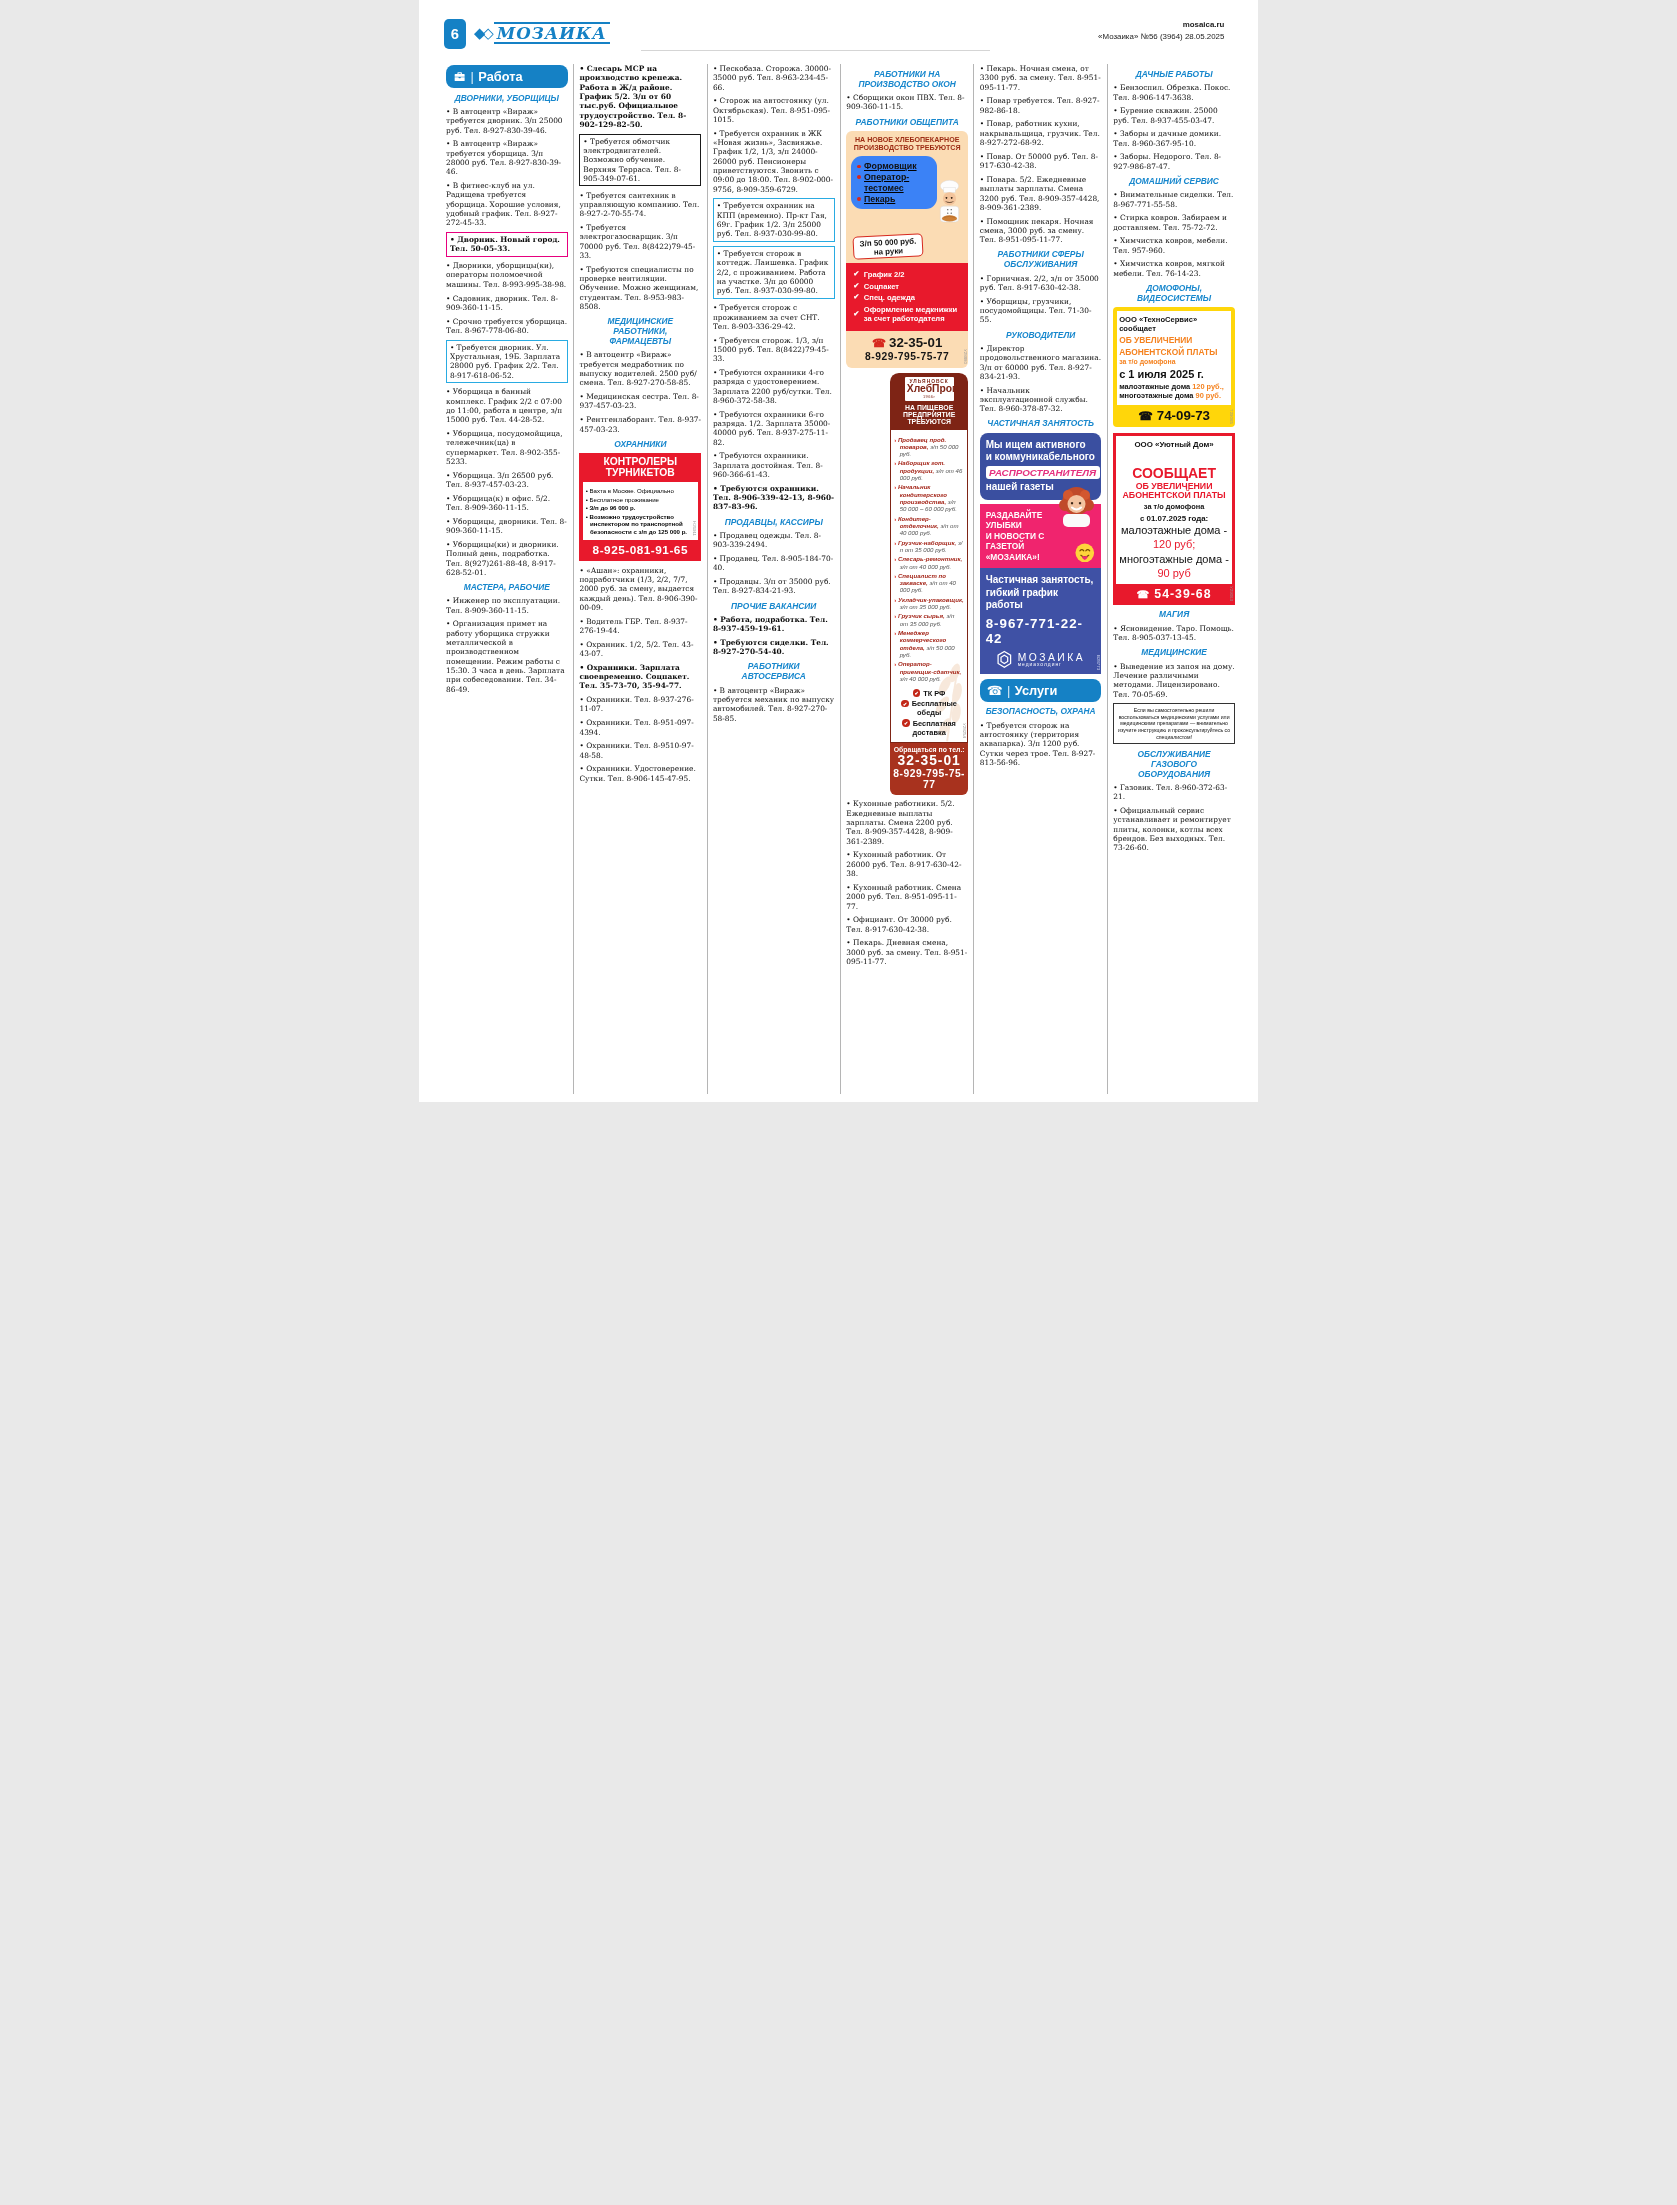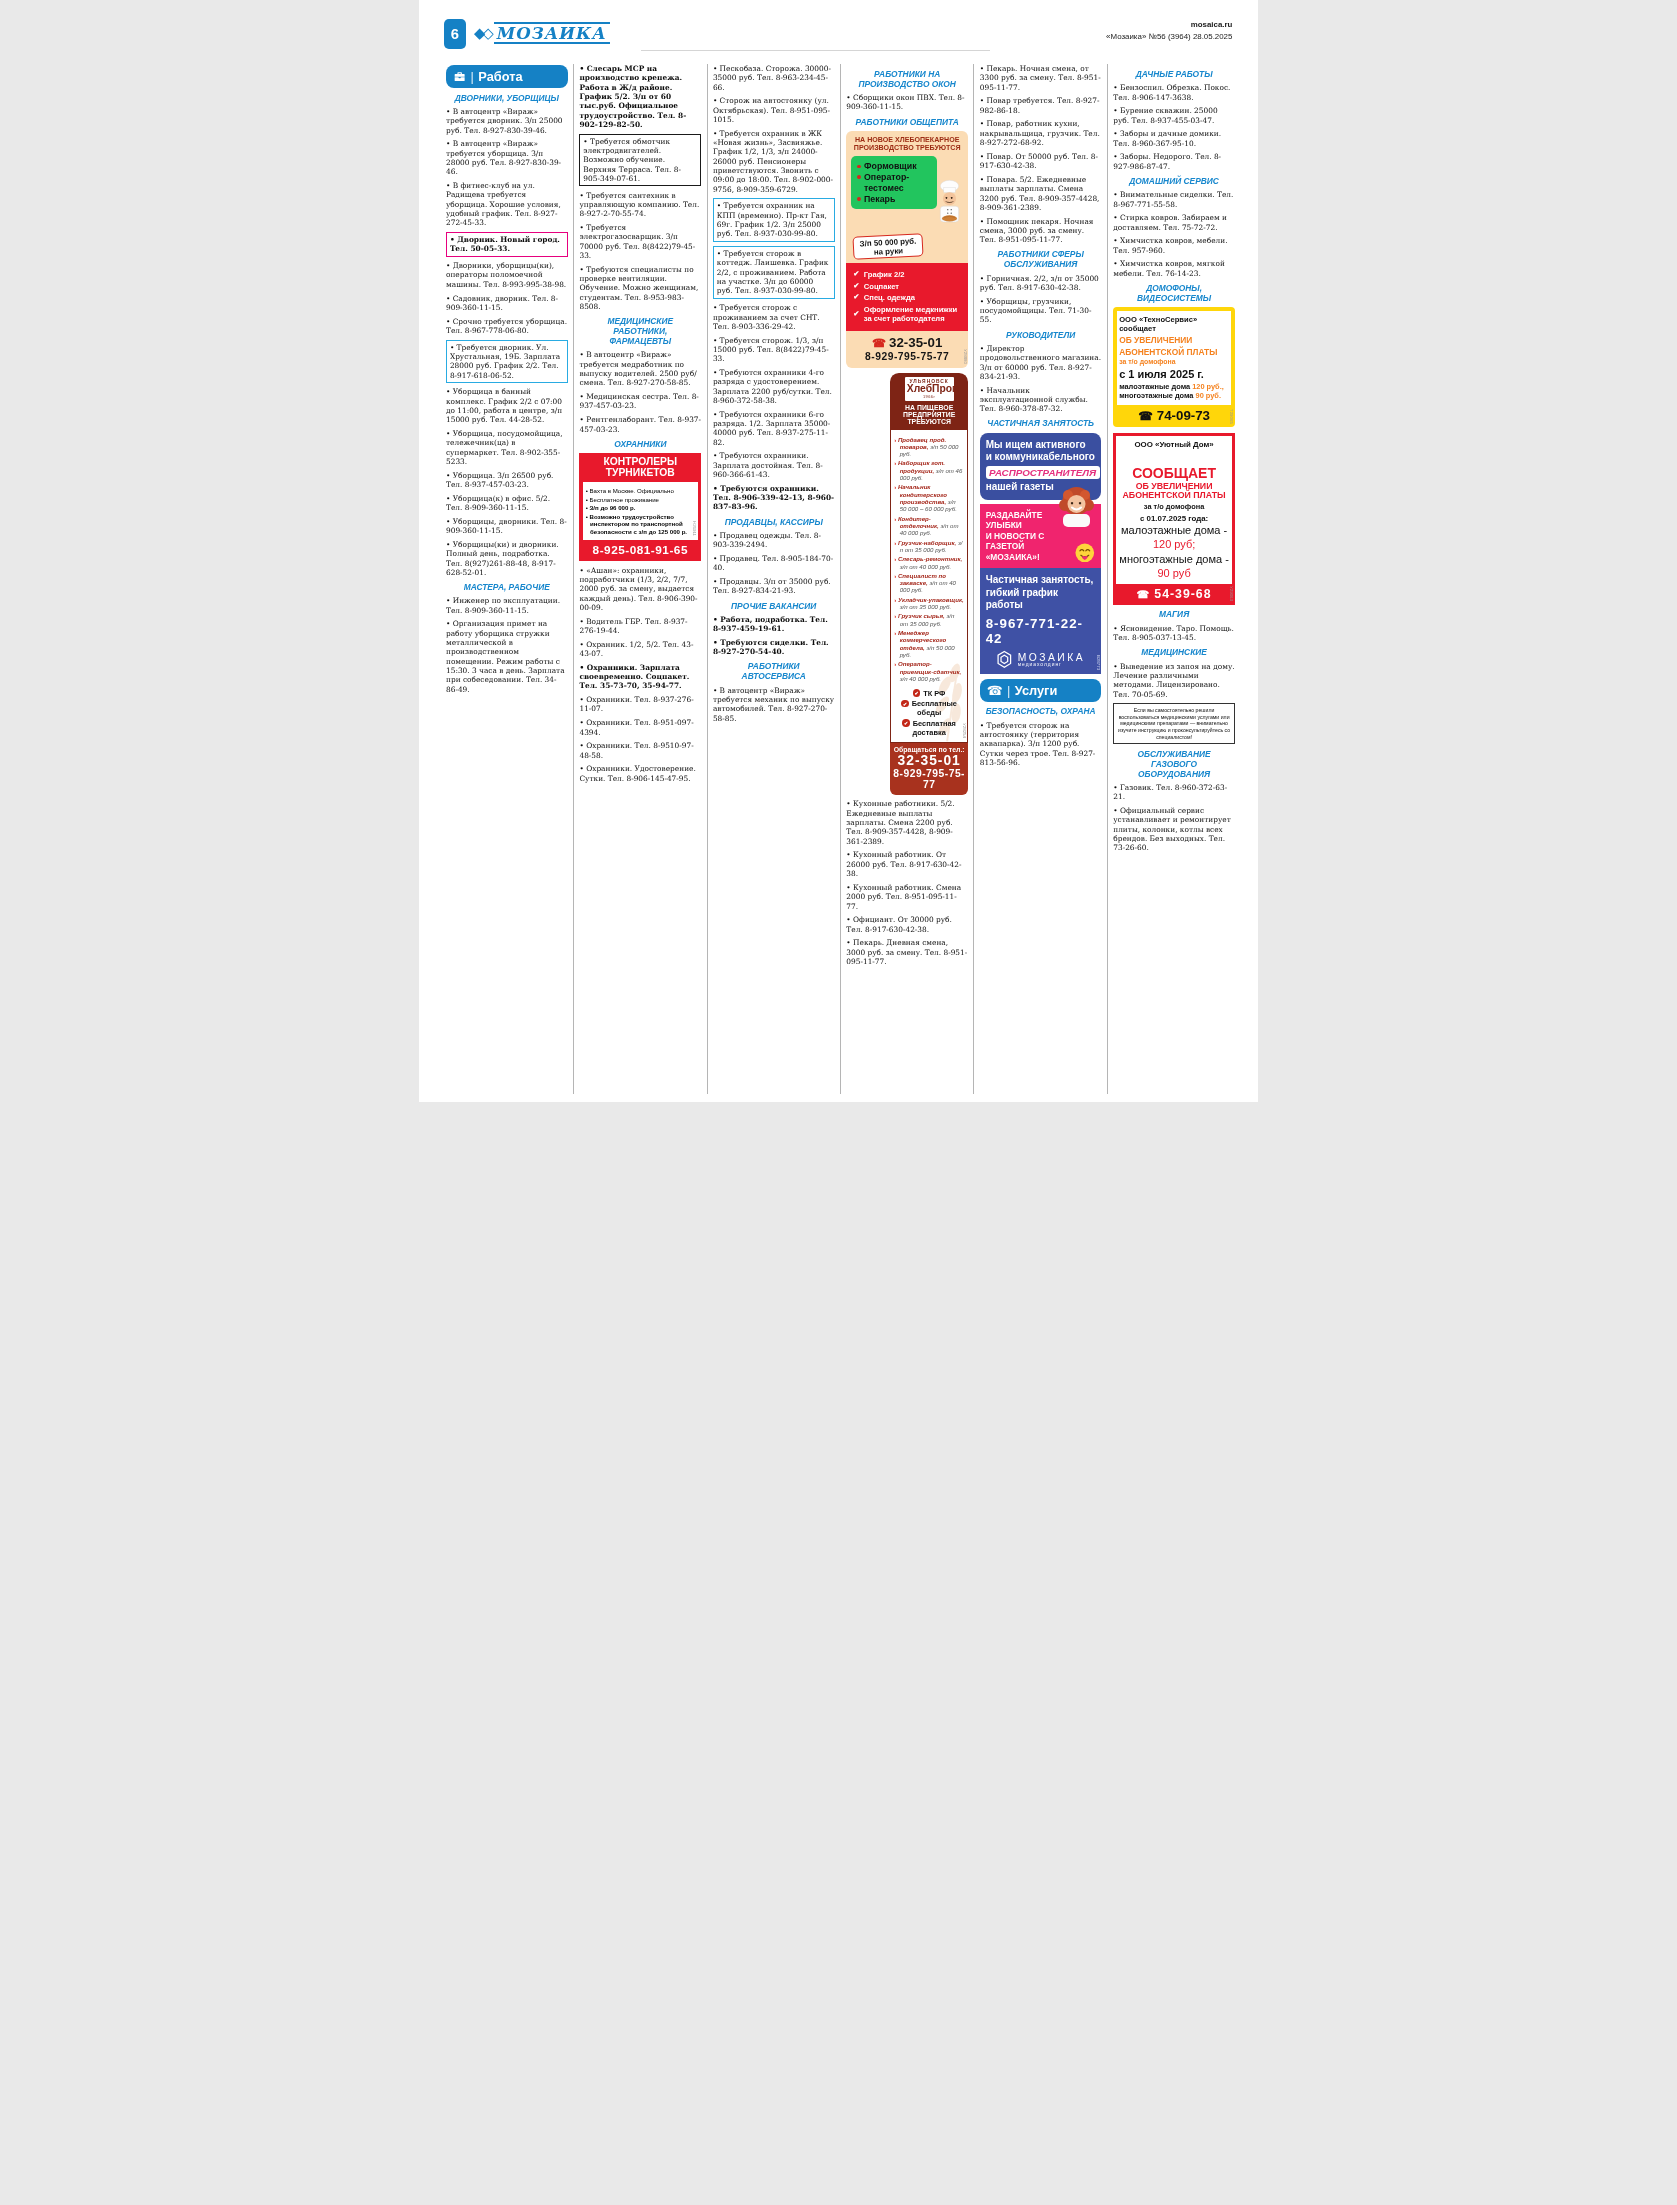--- a/index.html
+++ b/index.html
@@ -9,21 +9,21 @@
   
   .masthead { position:absolute; top:16.7px; left:24.6px; right:21.6px; height:42px; }
   .page-num { position:absolute; left:0; top:2px; width:22.6px; height:30.5px; background:#1581c5;
               border-radius:4.9px; color:#fff; font:bold 14.7px/30.5px "Liberation Sans",sans-serif;
               text-align:center; }
   .logo { position:absolute; left:30.5px; top:4.9px; display:flex; align-items:center; gap:2.9px; color:#1581c5; }
   .logo-diamonds { font-size:14.7px; line-height:1; letter-spacing:-2.9px; }
   .logo-text { font:bold italic 16.7px/1 "DejaVu Serif",serif; color:#1581c5; letter-spacing:1px;
                border-top:2px solid #1581c5; border-bottom:2px solid #1581c5; padding:1px 2.9px; }
   .head-rule { position:absolute; left:197px; right:246px; top:33px; height:1.5px; background:#d5d5d5; }
-  .issue-info { position:absolute; right:4px; top:2.9px; text-align:right;
+  .issue-info { position:absolute; right:12px; top:2.9px; text-align:right;
                 font-family:"Liberation Sans",sans-serif; color:#222; }
   .issue-site { font-weight:bold; font-size:7.9px; }
   .issue-line { font-size:7.9px; margin-top:3.9px; }
 
   
   .cols { position:absolute; top:64px; left:21.6px; right:17.7px; bottom:7.9px; display:flex; }
   .col  { flex:1 1 0; padding:0 5.4px; min-width:0; }
   .col + .col { border-left:0.5px solid #b5b5b5; }
 
   .section-header { font:bold italic 8.4px/1.18 "Liberation Sans",sans-serif; color:#1787cd;
@@ -52,21 +52,21 @@
   .ctrl-item::before { content:"• "; font-weight:bold; }
   .ctrl-item.b { font-weight:bold; }
   .ctrl-phone { color:#fff; font-weight:bold; font-size:11.8px; text-align:center; margin-top:3.4px; letter-spacing:0.5px; }
 
   
   .ad-bakery { position:relative; background:#fbdcb4; border-radius:5.9px; margin:1px 0 4.9px;
                font-family:"Liberation Sans",sans-serif; overflow:hidden; }
   .bk-title { color:#9c2b13; font-weight:bold; font-size:7.1px; line-height:1.2; text-align:center;
               padding:4.9px 2.9px 2.9px; }
   .bk-jobswrap { position:relative; min-height:74px; }
-  .bk-jobs { background:#22c55e; border-radius:5px; margin:0 31px 0 4.9px; padding:4.9px 2.9px 4.9px 5.9px; }
+  .bk-jobs { background:#3b82f6; border-radius:11px; margin:0 31px 0 4.9px; padding:4.9px 2.9px 4.9px 5.9px;text-decoration:underline; }
   .bk-job { font-size:8.8px; font-weight:bold; color:#111; line-height:1.25; padding-left:6.9px; position:relative; }
   .bk-job::before { content:""; position:absolute; left:0; top:3.9px; width:3.9px; height:3.9px;
                     border-radius:50%; background:#d6281e; }
   .bk-baker { position:absolute; right:1px; top:22.6px; }
   .bk-salary { display:inline-block; background:#fff; border:1.5px solid #d6281e; border-radius:4.9px;
                transform:rotate(-3deg); padding:1.5px 5.9px; font-weight:bold; font-size:7.9px; line-height:1.15;
                color:#111; text-align:center; margin:4.9px 0 4.9px 6.9px; }
   .bk-bens { background:#e8192c; color:#fff; padding:4.9px 4.9px 5.9px 6.9px; }
   .bk-ben { display:flex; gap:4.4px; font-weight:bold; font-size:7.6px; line-height:1.2; margin:2.5px 0; }
   .bk-ben .chk { flex:0 0 auto; }

